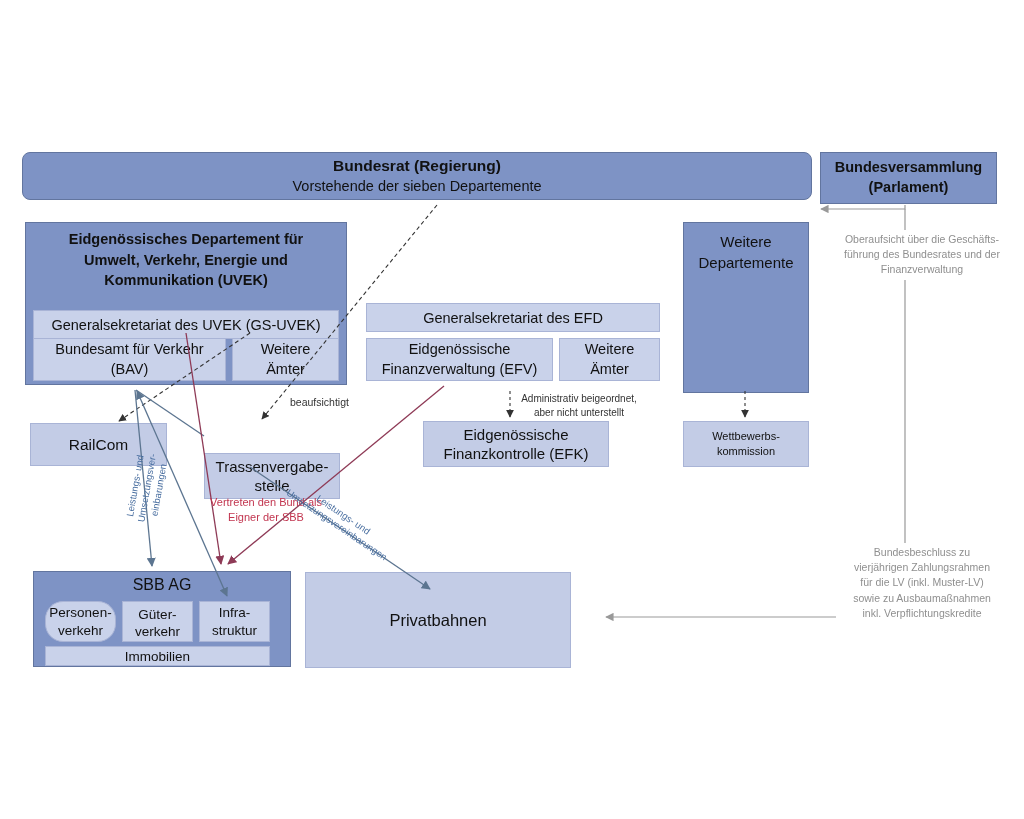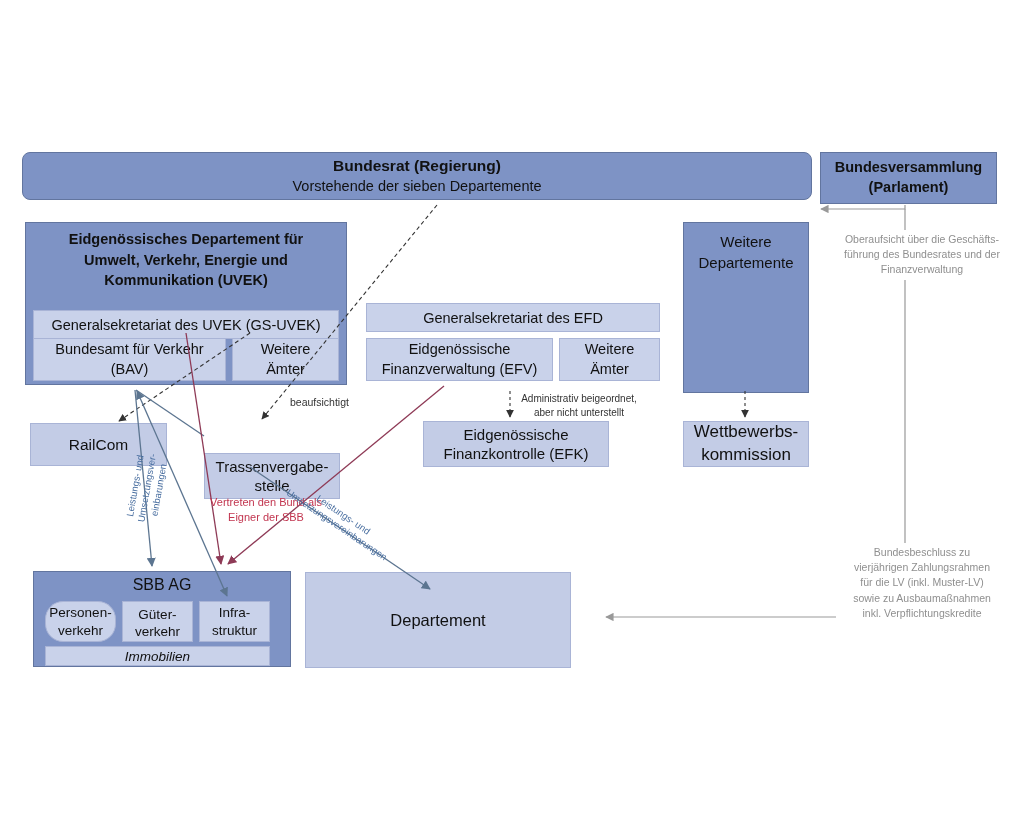--- a/index.html
+++ b/index.html
@@ -40,21 +40,21 @@
   .bav{left:33px;top:338px;width:193px;height:43px;font-size:14.5px;line-height:1.35;}
   .uvek-weitere{left:232px;top:338px;width:107px;height:43px;font-size:14.5px;line-height:1.35;}
   .gs-efd{left:366px;top:303px;width:294px;height:29px;font-size:14.5px;}
   .efv{left:366px;top:338px;width:187px;height:43px;font-size:14.5px;line-height:1.35;}
   .efd-weitere{left:559px;top:338px;width:101px;height:43px;font-size:14.5px;line-height:1.35;}
   .wbf{left:691px;top:299px;width:110px;height:87px;font-size:12.5px;line-height:1.35;}
   
   .railcom{left:30px;top:423px;width:137px;height:43px;font-size:15.5px;}
   .tvs{left:204px;top:421px;width:136px;height:46px;font-size:15px;line-height:1.3;}
   .efk{left:423px;top:421px;width:186px;height:46px;font-size:15px;line-height:1.3;}
-  .weko{left:683px;top:421px;width:126px;height:46px;font-size:17px;line-height:1.35;}
+  .weko{left:683px;top:421px;width:126px;height:46px;font-size:11px;line-height:1.35;}
   
   .sbb{left:33px;top:571px;width:258px;height:96px;justify-content:flex-start;}
   .sbb-title{padding-top:4px;font-size:16px;}
   .sbb-cell1{left:45px;top:601px;width:71px;height:41px;font-size:13.5px;line-height:1.3;border-radius:18px;}
   .sbb-cell2{left:122px;top:601px;width:71px;height:41px;font-size:13.5px;line-height:1.3;justify-content:flex-end;}
   .sbb-cell3{left:199px;top:601px;width:71px;height:41px;font-size:13.5px;line-height:1.3;}
   .sbb-immo{left:45px;top:646px;width:225px;height:20px;font-size:13.5px;}
   .privatbahnen{left:305px;top:572px;width:266px;height:96px;font-size:16.5px;}
   
   .ann{position:absolute;font-size:10.5px;color:#333;}
@@ -153,26 +153,26 @@
     <span class="line">verkehr</span>
   </div>
   <div class="abs box-light sbb-cell2" style="z-index:2;">
     <span class="line">Güter-</span>
     <span class="line">verkehr</span>
   </div>
   <div class="abs box-light sbb-cell3" style="z-index:2;align-items:center;">
     <span class="line">Infra-</span>
     <span class="line">struktur</span>
   </div>
-  <div class="abs box-light sbb-immo" style="z-index:2;font-style:italic;">
+  <div class="abs box-light sbb-immo" style="z-index:2;">
     <span>Immobilien</span>
   </div>
 
   <div class="abs box-light2 privatbahnen boxlayer">
-    <span>Departement</span>
+    <span>Privatbahnen</span>
   </div>
 
   <svg id="lines" viewBox="0 0 1024 819">
     <defs>
       <marker id="ar-black" viewBox="0 0 10 10" refX="9" refY="5" markerWidth="7" markerHeight="7" orient="auto-start-reverse">
         <path d="M0,0 L10,5 L0,10 z" fill="#333"></path>
       </marker>
       <marker id="ar-steel" viewBox="0 0 10 10" refX="9" refY="5" markerWidth="7" markerHeight="7" orient="auto-start-reverse">
         <path d="M0,0 L10,5 L0,10 z" fill="#5c7590"></path>
       </marker>

